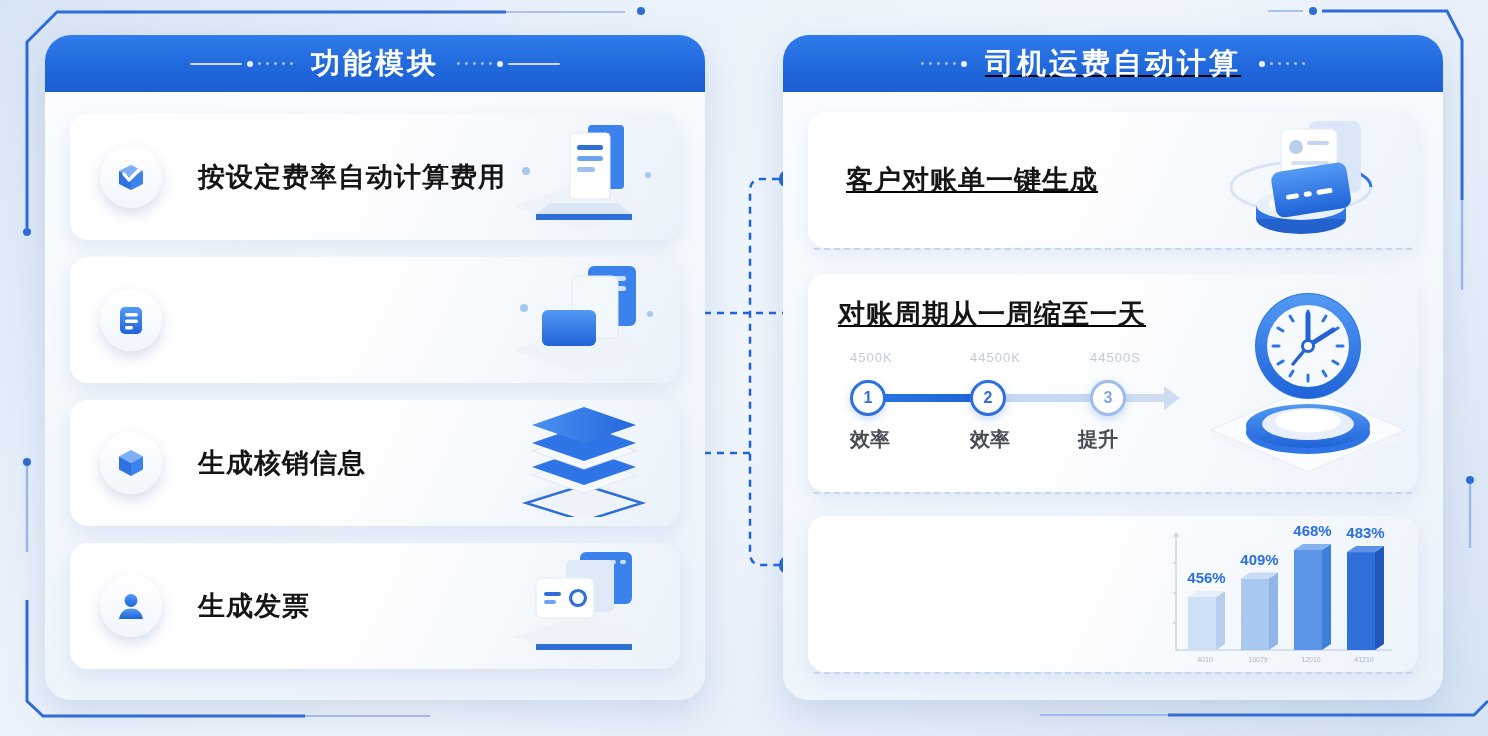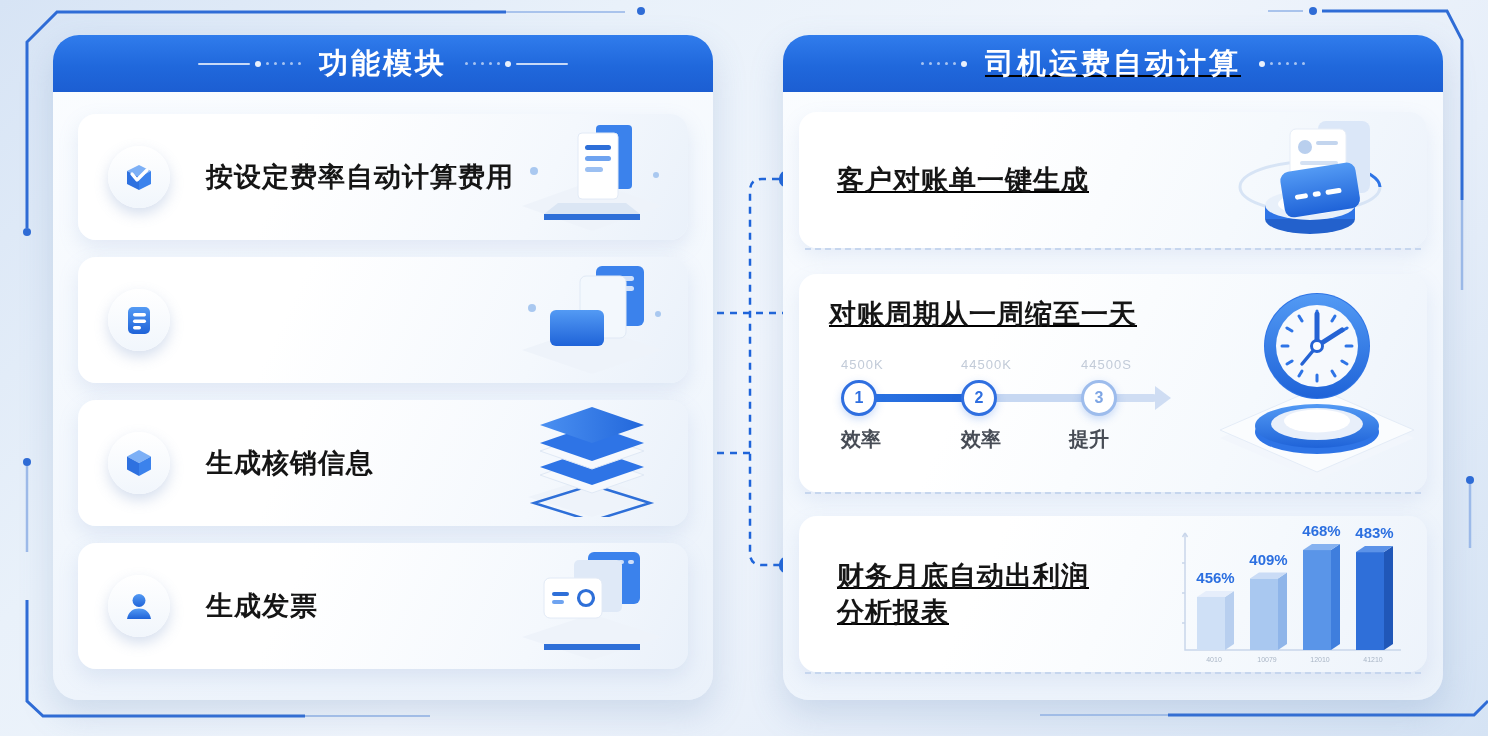--- a/index.html
+++ b/index.html
@@ -6,21 +6,21 @@
   html,body { width:1488px; height:736px; }
   body { font-family:"Liberation Sans","DejaVu Sans",sans-serif; }
   .stage { position:relative; width:1488px; height:736px; overflow:hidden;
     background:linear-gradient(135deg,#d7e4f5 0%,#e9f1fa 28%,#f0f5fc 50%,#e6eef9 72%,#d5e3f4 100%); }
   .decor-svg { position:absolute; inset:0; width:1488px; height:736px; pointer-events:none; }
 
   
   .panel { position:absolute; top:35px; width:660px; height:665px; border-radius:26px;
     background:linear-gradient(165deg,#fbfdff 0%,#f2f7fd 60%,#eaf1fa 100%);
     box-shadow:0 14px 34px rgba(96,130,180,.22); }
-  .panel.left { left:53px; }
+  .panel.left { left:45px; }
   .panel.right { left:783px;text-decoration:underline; }
   .panel-header { height:57px; border-radius:26px 26px 0 0; display:flex; align-items:center; justify-content:center; gap:18px;
     background:linear-gradient(180deg,#307cec 0%,#2068dc 55%,#1c5ed2 100%); }
   .panel-title { color:#fff; font-size:29px; font-weight:800; letter-spacing:3px; white-space:nowrap; }
   .hdr-decor { display:flex; align-items:center; gap:5px; }
   .hdr-decor .hline { width:52px; height:2px; background:rgba(255,255,255,.75); border-radius:2px; }
   .hdr-decor .dot-big { width:6px; height:6px; border-radius:50%; background:rgba(255,255,255,.9); }
   .hdr-decor .dot-sm { width:3px; height:3px; border-radius:50%; background:rgba(255,255,255,.6); }
 
   
@@ -29,38 +29,38 @@
     background:linear-gradient(115deg,#ffffff 35%,#f4f8fd 75%,#eaf1fa 100%);
     box-shadow:0 8px 20px rgba(125,155,205,.18);
     display:flex; align-items:center; padding:0 20px 0 30px; overflow:hidden;text-align:center; }
   .icon-circle { width:62px; height:62px; border-radius:50%; flex:0 0 62px;
     background:linear-gradient(180deg,#ffffff,#f1f6fc); box-shadow:0 6px 14px rgba(120,150,200,.30);
     display:flex; align-items:center; justify-content:center; }
   .lcard-label { margin-left:36px; font-size:27px; font-weight:800; color:#151515; letter-spacing:1px; white-space:nowrap; }
   .lcard-ill { margin-left:auto; flex:0 0 auto; }
 
   
-  .rcards { padding:20px 16px 0; }
+  .rcards { padding:20px 25px 0; }
   .rcard { position:relative; border-radius:18px;
     background:linear-gradient(115deg,#ffffff 30%,#f5f9fd 70%,#edf3fb 100%);
     box-shadow:0 8px 20px rgba(125,155,205,.15); overflow:visible; }
   .rcard::after { content:""; position:absolute; left:6px; right:6px; bottom:-2px;
     border-bottom:2px dashed #c6d6ee; }
   .rcard1 { height:136px; margin-bottom:26px; display:flex; align-items:center; padding:0 10px 0 38px; }
   .rcard1-label { font-size:27px; font-weight:800; color:#151515; letter-spacing:1px; white-space:nowrap; }
   .rcard1-ill { margin-left:auto; margin-right:6px; }
   .rcard2 { height:218px; margin-bottom:24px; padding:22px 0 0 30px; }
   .rcard2-label { font-size:27px; font-weight:800; color:#151515; letter-spacing:1px; white-space:nowrap; }
   .rcard3 { height:156px; display:flex; align-items:center; padding:0 14px 0 38px; }
   .rcard3-label { font-size:27px; font-weight:800; color:#151515; letter-spacing:1px; line-height:1.35; }
   .rcard3-chart { margin-left:auto; }
 
   
   .timeline { position:relative; width:360px; height:118px; margin-top:14px; }
-  .tl-ghost { position:absolute; top:11px; width:90px; font-size:13px; color:#c2cbd8; letter-spacing:1px; }
+  .tl-ghost { position:absolute; top:4px; width:90px; font-size:13px; color:#c2cbd8; letter-spacing:1px; }
   .tl-bar { position:absolute; top:48px; height:8px; border-radius:4px; }
   .tl-bar.b1 { left:30px; width:120px; background:linear-gradient(90deg,#2b74e4,#1f63d6); }
   .tl-bar.b2 { left:150px; width:120px; background:#c7d8f2; }
   .tl-bar.b3 { left:270px; width:58px; background:#cfddf3; }
   .tl-arrowhead { position:absolute; top:40px; left:326px; width:0; height:0;
     border-left:16px solid #cfddf3; border-top:12px solid transparent; border-bottom:12px solid transparent; }
   .tl-circle { position:absolute; top:34px; width:36px; height:36px; border-radius:50%;
     background:#fff; border:3.5px solid #2f6fe0; box-shadow:0 3px 8px rgba(47,111,224,.25);
     display:flex; align-items:center; justify-content:center;
     font-size:16px; font-weight:800; color:#2f6fe0; }
@@ -348,24 +348,20 @@
               <line x1="103" y1="62" x2="103" y2="30" stroke-width="5"></line>
               <line x1="103" y1="62" x2="128" y2="46" stroke-width="5"></line>
               <line x1="103" y1="62" x2="88" y2="80" stroke-width="3.5"></line>
             </g>
             <circle cx="103" cy="62" r="5.5" fill="#fff" stroke="#2563d4" stroke-width="3"></circle>
           </svg>
         </span>
       </div>
 
       <div class="rcard rcard3">
-        <div class="rcard3-label">
-          <div>财务月底自动出利润</div>
-          <div>分析报表</div>
-        </div>
         <span class="rcard3-chart">
           <svg class="bars" width="240" height="150" viewBox="0 0 240 150">
             <g stroke="#c9d6ea" stroke-width="1.5" fill="none">
               <path d="M12 16 V133 H228"></path>
               <line x1="9" y1="46" x2="12" y2="46"></line>
                 <line x1="9" y1="76" x2="12" y2="76"></line>
                 <line x1="9" y1="106" x2="12" y2="106"></line>
               <path d="M12 16 l-2.5 4 M12 16 l2.5 4"></path>
             </g>
           <g>

